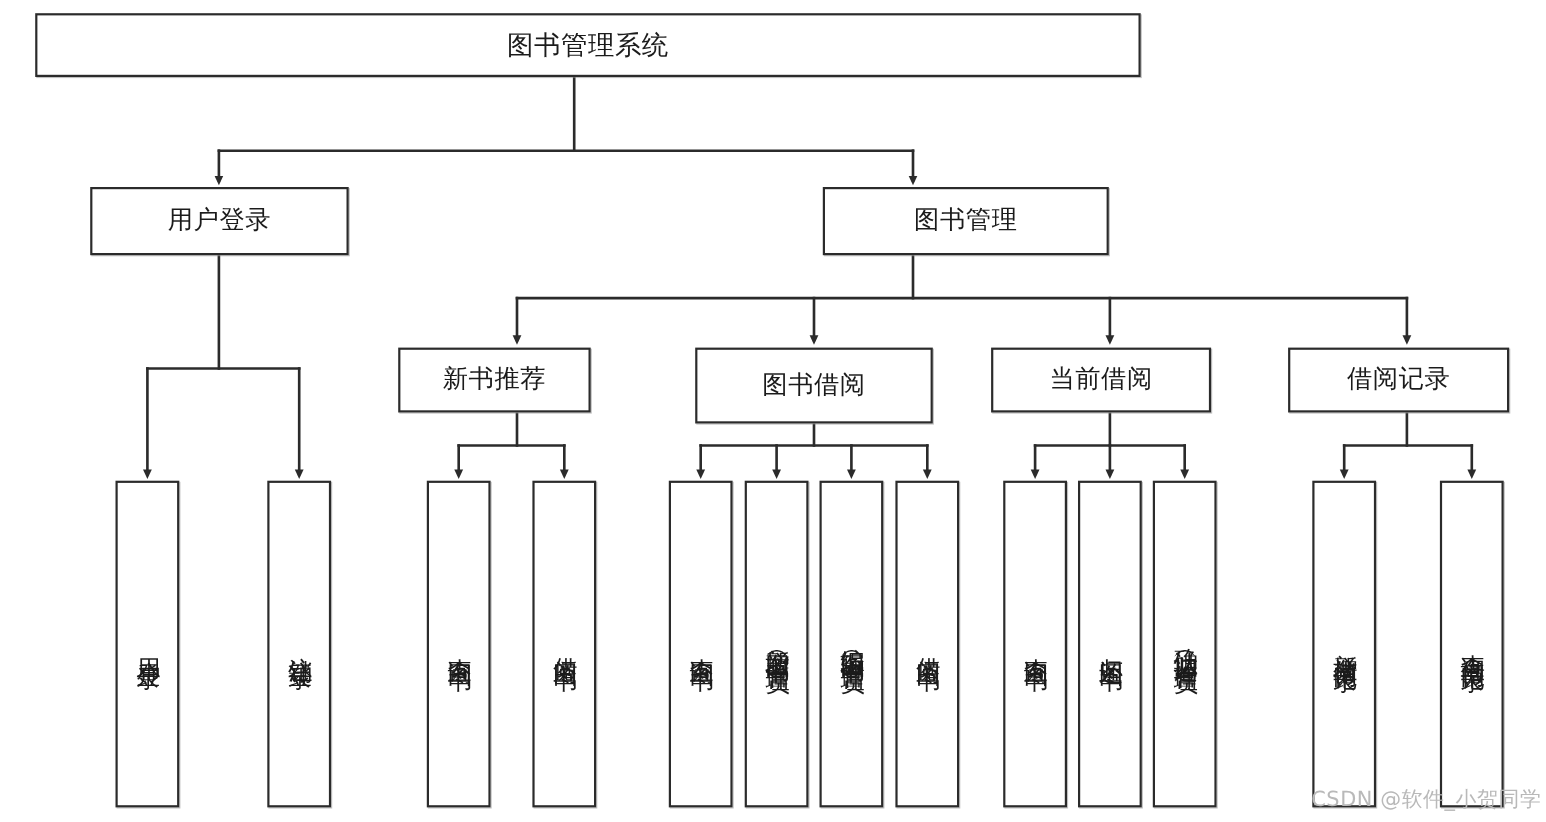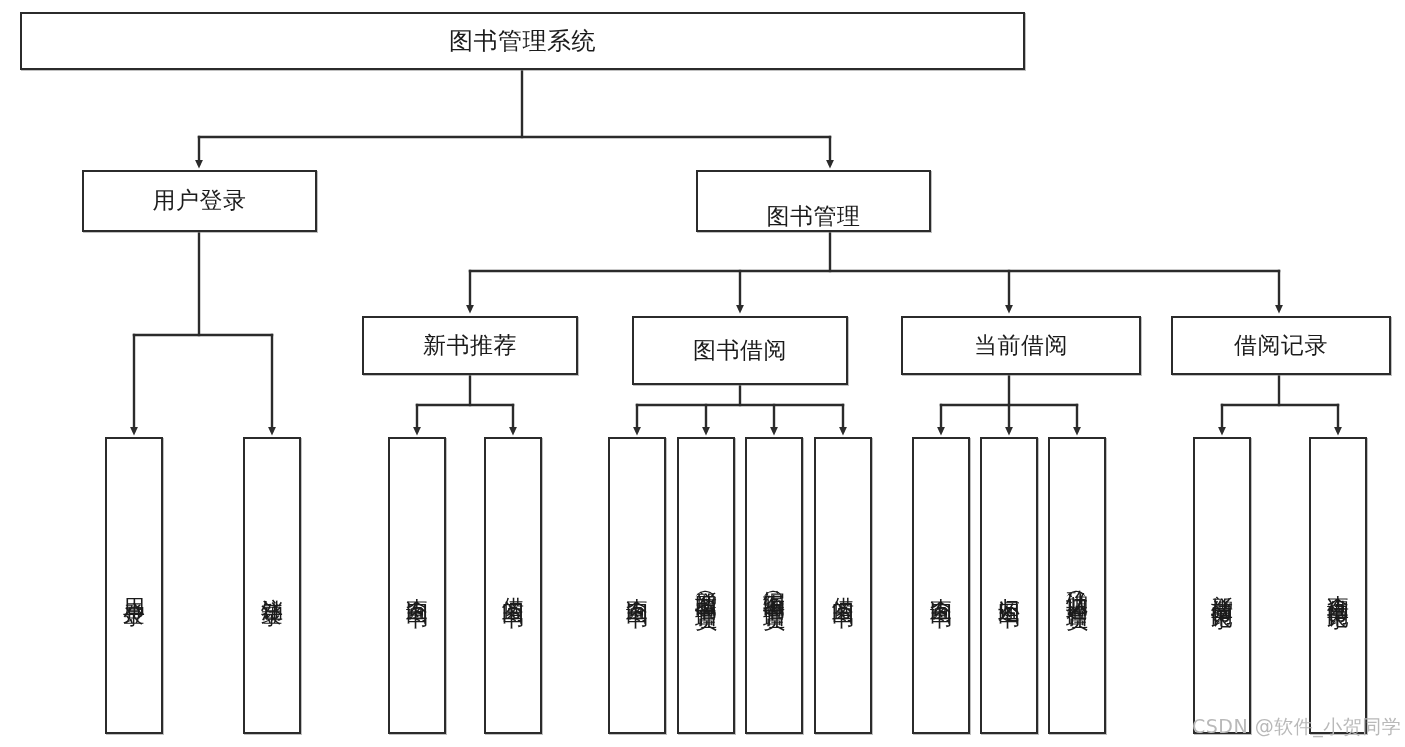--- a/index.html
+++ b/index.html
@@ -111,41 +111,41 @@
       <path d="M1009,405 L1009,431" marker-end="url(#arrow)"></path>
       <path d="M1077,405 L1077,431" marker-end="url(#arrow)"></path>
 
       <path d="M1279,375 L1279,405"></path>
       <path d="M1222,405 L1338,405"></path>
       <path d="M1222,405 L1222,431" marker-end="url(#arrow)"></path>
       <path d="M1338,405 L1338,431" marker-end="url(#arrow)"></path>
     </g>
   </svg>
 
-  <div class="node root" style="left:20px; top:12px; width:1005px; height:58px;">
+  <div class="node root" style="left:32px; top:12px; width:1005px; height:58px;">
     <span class="label">图书管理系统</span>
   </div>
 
   <div class="node" style="left:82px; top:170px; width:235px; height:62px;">
     <span class="label">用户登录</span>
   </div>
-  <div class="node" style="left:696px; top:170px; width:235px; height:62px;align-items:flex-end;">
+  <div class="node" style="left:748px; top:170px; width:260px; height:62px;">
     <span class="label">图书管理</span>
   </div>
 
-  <div class="node" style="left:362px; top:316px; width:216px; height:59px;">
+  <div class="node" style="left:362px; top:316px; width:175px; height:59px;">
     <span class="label">新书推荐</span>
   </div>
   <div class="node" style="left:632px; top:316px; width:216px; height:69px;">
     <span class="label">图书借阅</span>
   </div>
-  <div class="node" style="left:901px; top:316px; width:240px; height:59px;">
+  <div class="node" style="left:901px; top:316px; width:200px; height:59px;">
     <span class="label">当前借阅</span>
   </div>
-  <div class="node" style="left:1171px; top:316px; width:220px; height:59px;">
+  <div class="node" style="left:1171px; top:316px; width:201px; height:59px;">
     <span class="label">借阅记录</span>
   </div>
 
   <div class="node leaf" style="left:105px; top:437px; width:58px; height:297px;">
     <span class="label">用户登录</span>
   </div>
   <div class="node leaf" style="left:243px; top:437px; width:58px; height:297px;">
     <span class="label">注销登录</span>
   </div>
 

